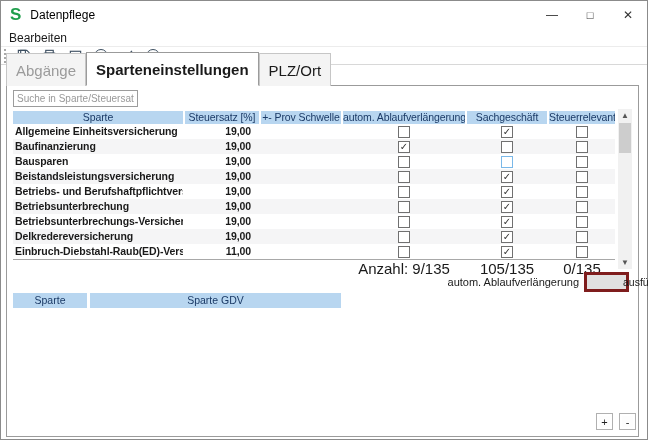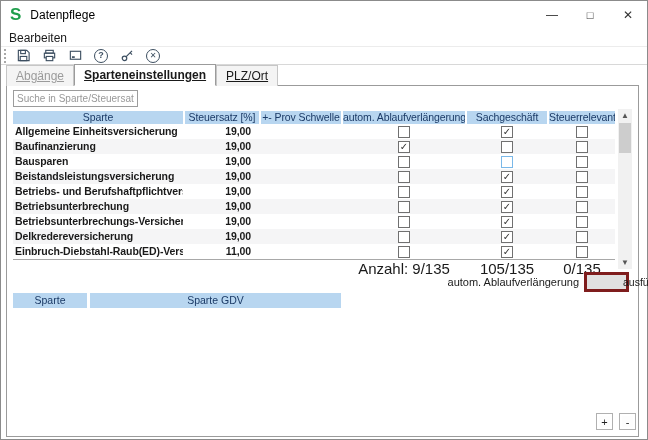--- a/index.html
+++ b/index.html
@@ -22,21 +22,21 @@
   
   .toolbar { position:absolute; top:45px; left:0; right:0; height:19px; display:flex; align-items:center; border-top:1px solid #ececec; border-bottom:1px solid #d8d8d8; }
   .grip { width:2px; height:14px; margin-left:3px; border-left:2px dotted #a8a8a8; }
   .tb-icons { display:flex; align-items:center; gap:10px; margin-left:9px; }
   .tb-icon { width:16px; height:16px; display:flex; align-items:center; justify-content:center; }
   .tb-icon svg { display:block; }
   .circle-glyph { width:14px; height:14px; border:1.2px solid #3d4f61; border-radius:50%; display:flex; align-items:center; justify-content:center; font-size:9px; font-weight:bold; color:#3d4f61; line-height:1; }
 
   
   .tabstrip { position:absolute; top:64px; left:5px; height:21px; display:flex; align-items:flex-end; z-index:3; }
-  .tab { height:17px; padding:10px 9px; font-size:12px; display:flex; align-items:center; background:#f4f4f4; border:1px solid #c6c6c6; border-bottom:none; color:#1a1a1a;text-decoration:underline; }
+  .tab { height:17px; padding:16px 9px; font-size:15px; display:flex; align-items:center; background:#f4f4f4; border:1px solid #c6c6c6; border-bottom:none; color:#1a1a1a; }
   .tab.disabled { color:#9b9b9b; }
   .tab.active { height:21px; background:#fff; border:1px solid #9b9b9b; border-bottom:1px solid #fff; font-weight:bold; position:relative; z-index:4; }
 
   
   .panel { position:absolute; top:84px; left:5px; width:633px; height:352px; border:1px solid #9b9b9b; background:#fff; z-index:1; }
 
   
   .search-input { position:absolute; left:12px; top:89px; width:125px; height:17px; border:1px solid #9c9c9c; font-family:inherit; font-size:10px; padding:0 3px; color:#333; z-index:2; }
   .search-input::placeholder { color:#999; }
 

